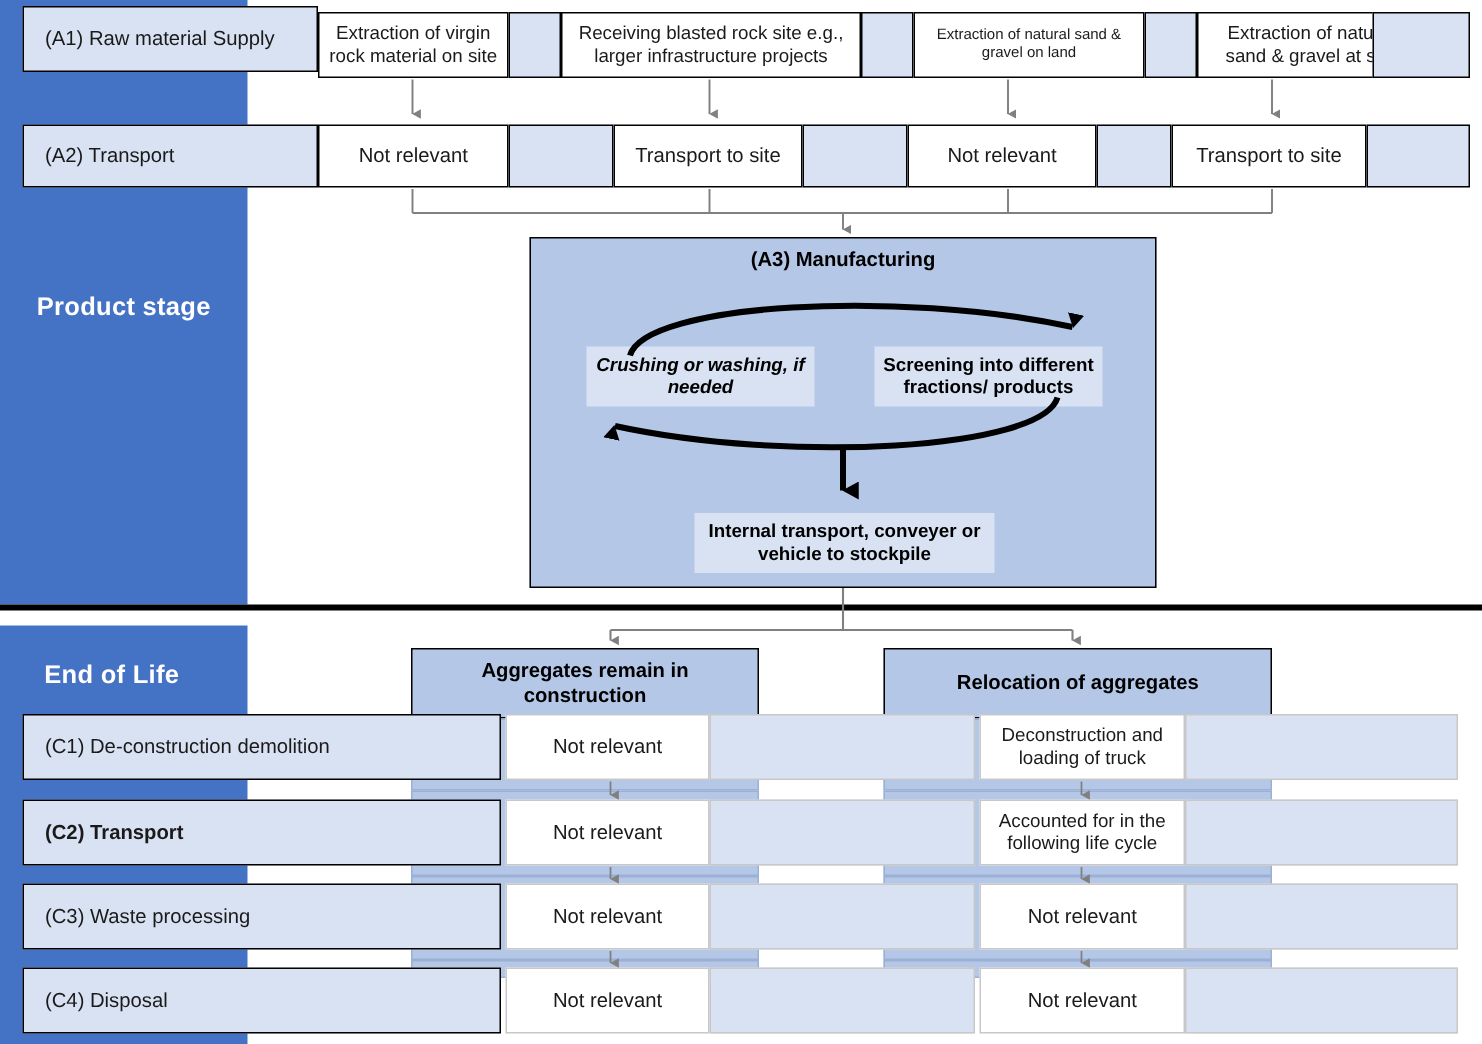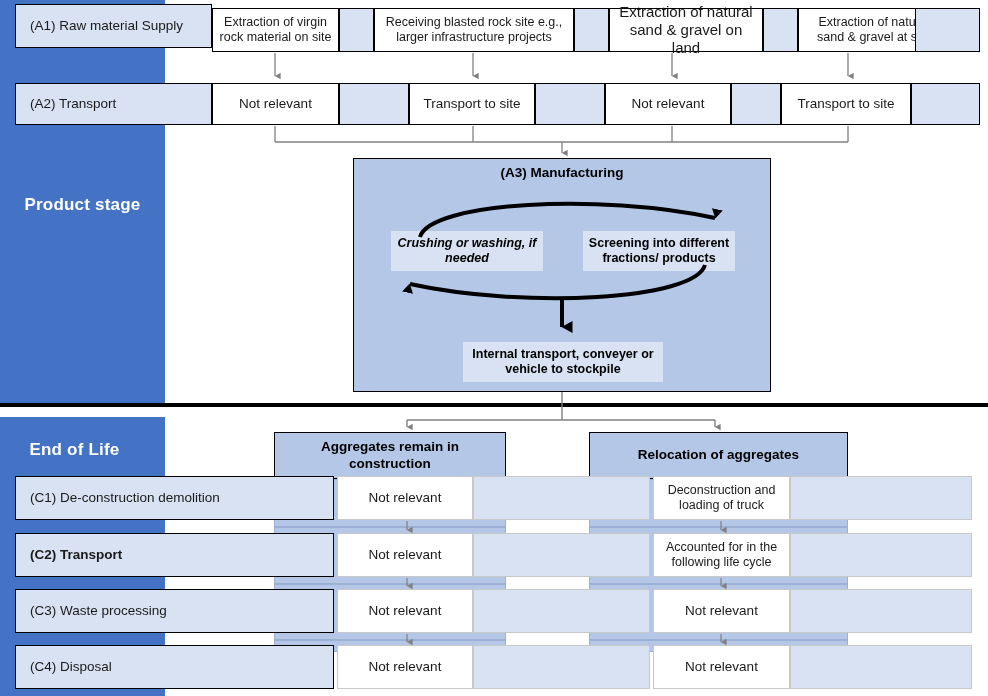--- a/index.html
+++ b/index.html
@@ -54,21 +54,21 @@
 
   <div class="abs fill-accent" style="left:0px;top:0px;width:165px;height:403px;"></div>
   <div class="abs ctr stage-lbl" style="left:0px;top:190px;width:165px;height:30px;">Product stage</div>
 
   <div class="abs fill-light bd-black lft t13" style="left:15px;top:4px;width:197px;height:44px;">(A1) Raw material Supply</div>
 
   <div class="abs fill-white bd-black ctr t13" style="left:212px;top:8px;width:127px;height:44px;padding:0 5px;font-size:12.5px;">Extraction of virgin rock material on site</div>
   <div class="abs fill-light bd-black" style="left:339px;top:8px;width:35px;height:44px;"></div>
   <div class="abs fill-white bd-black ctr t13" style="left:374px;top:8px;width:200px;height:44px;padding:0 5px;font-size:12.5px;">Receiving blasted rock site e.g., larger infrastructure projects</div>
   <div class="abs fill-light bd-black" style="left:574px;top:8px;width:35px;height:44px;"></div>
-  <div class="abs fill-white bd-black ctr t13" style="left:609px;top:8px;width:154px;height:44px;padding:11px 5px;font-size:15px;">Extraction of natural sand &amp; gravel on land</div>
+  <div class="abs fill-white bd-black ctr t13" style="left:609px;top:8px;width:154px;height:44px;padding:11px 5px;font-size:10px;">Extraction of natural sand &amp; gravel on land</div>
   <div class="abs fill-light bd-black" style="left:763px;top:8px;width:35px;height:44px;"></div>
   <div class="abs fill-white bd-black ctr t13" style="left:798px;top:8px;width:152px;height:44px;padding:0 5px;font-size:12.5px;">Extraction of natural sand &amp; gravel at sea</div>
   <div class="abs fill-light bd-black" style="left:915px;top:8px;width:65px;height:44px;"></div>
 
   <div class="abs fill-light bd-black lft t13" style="left:15px;top:83px;width:197px;height:42px;">(A2) Transport</div>
 
   <div class="abs fill-white bd-black ctr t13" style="left:212px;top:83px;width:127px;height:42px;">Not relevant</div>
   <div class="abs fill-light bd-black" style="left:339px;top:83px;width:70px;height:42px;"></div>
   <div class="abs fill-white bd-black ctr t13" style="left:409px;top:83px;width:126px;height:42px;">Transport to site</div>
   <div class="abs fill-light bd-black" style="left:535px;top:83px;width:70px;height:42px;"></div>

